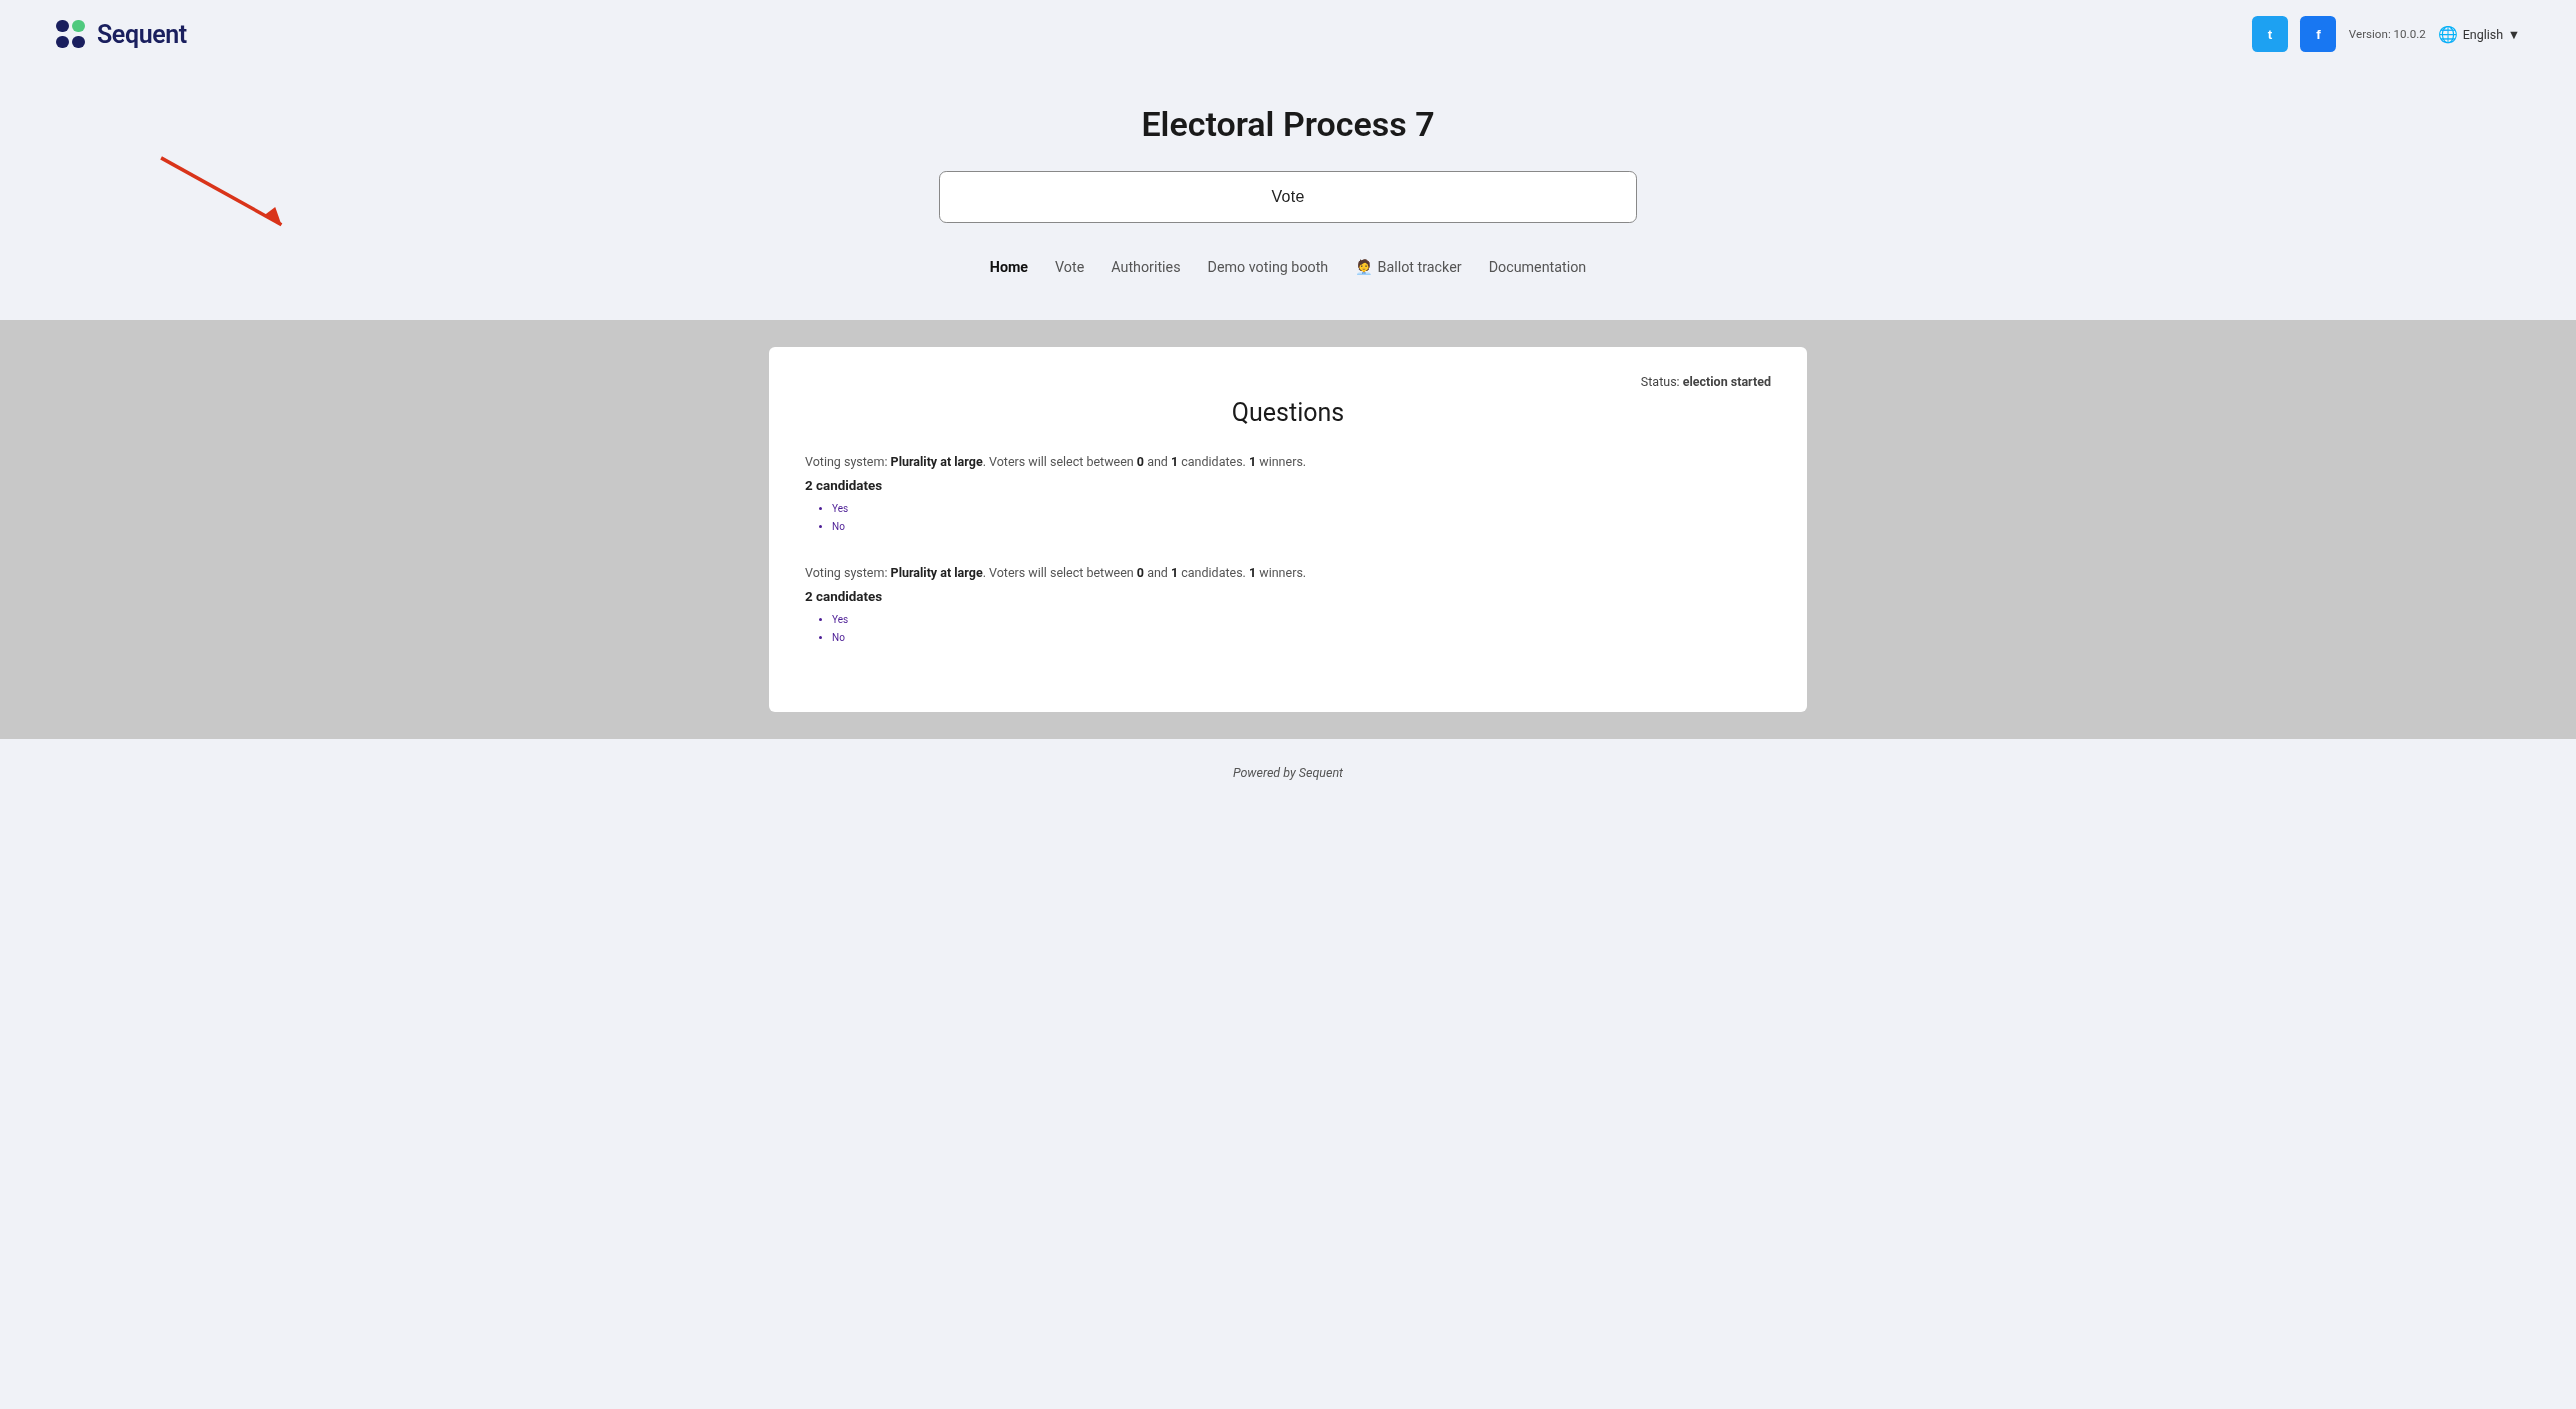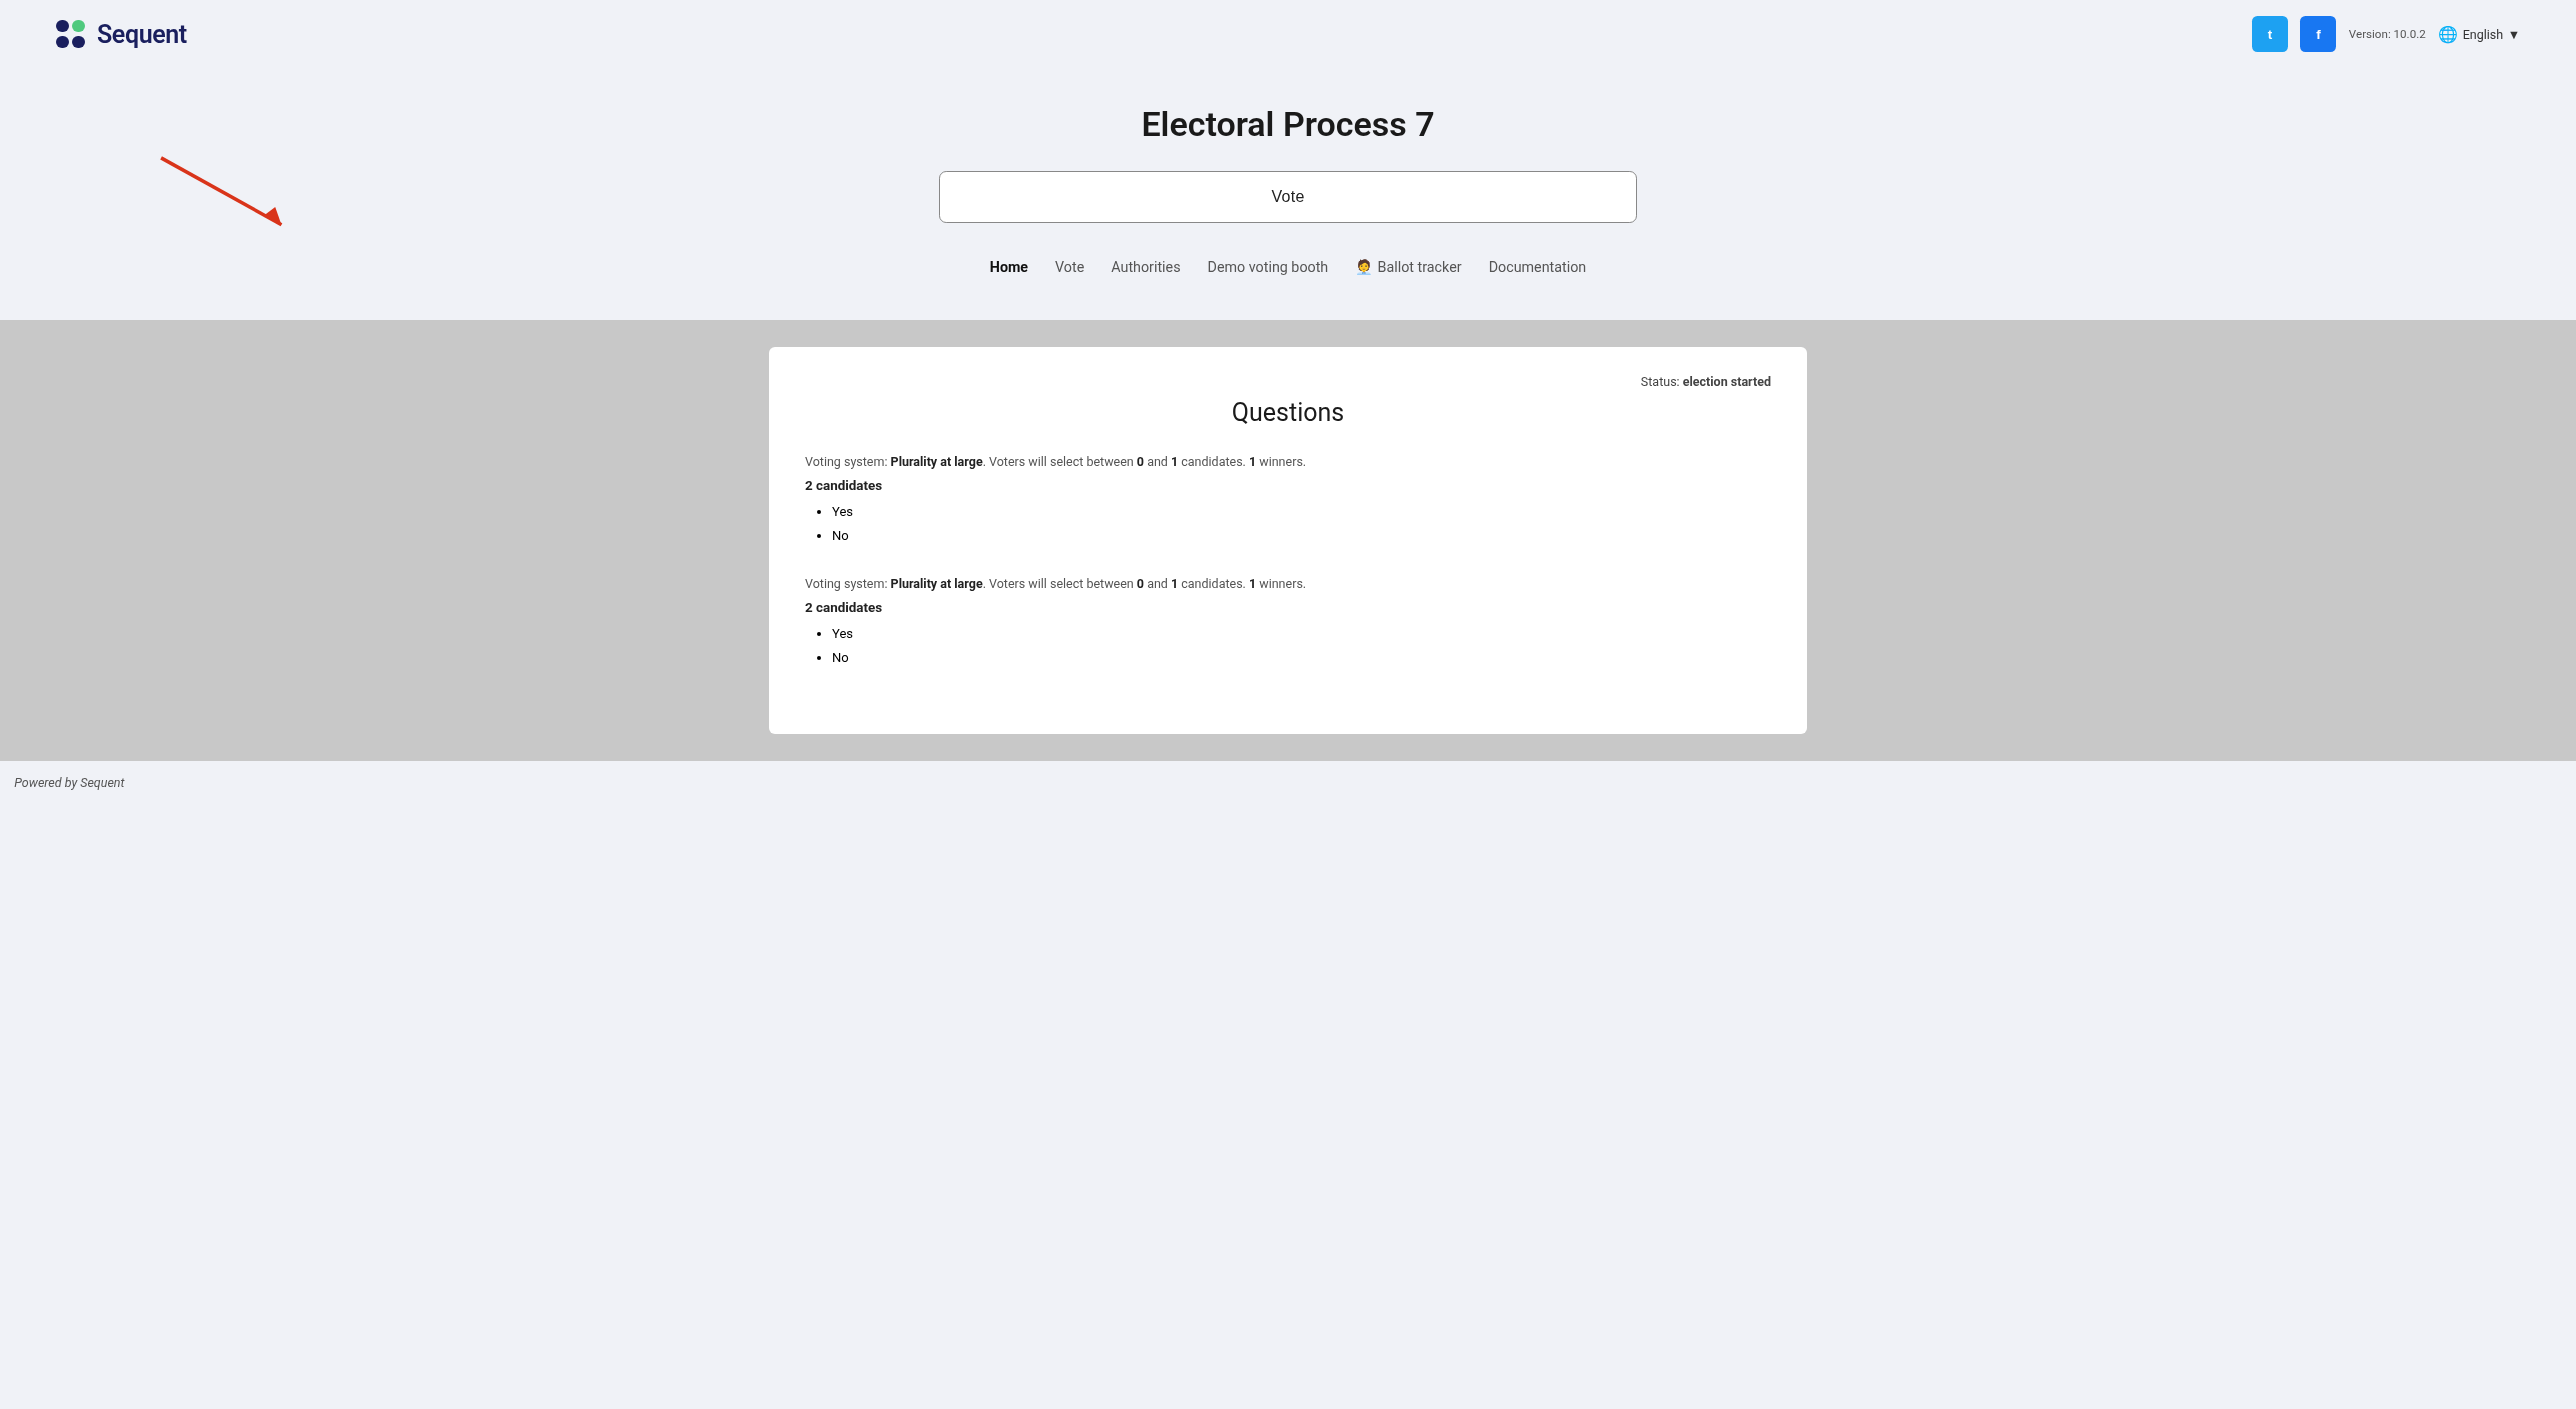--- a/index.html
+++ b/index.html
@@ -222,32 +222,34 @@
     .candidates-count {
       font-size: 13.4px;
       font-weight: 700;
       color: #222;
       margin-bottom: 7.2px;
     }
 
     .candidates-list {
       list-style: disc;
       padding-left: 27px;
-      font-size: 13px;
-      color: #000000;
+      font-size: 10px;
+      color: #4c1d95;
       line-height: 1.8;
     }
 
     
     .footer {
       background: #f0f2f7;
+      text-align: center;
       padding: 14.3px;
       font-size: 12.5px;
       color: #555;
       font-style: italic;
+      margin-top: 11px;
     }
   </style>
 </head>
 <body>
 
 <div class="header">
   <div class="logo-area">
     <div class="logo-dots">
       <div class="dot dot-navy1"></div>
       <div class="dot dot-green"></div>

